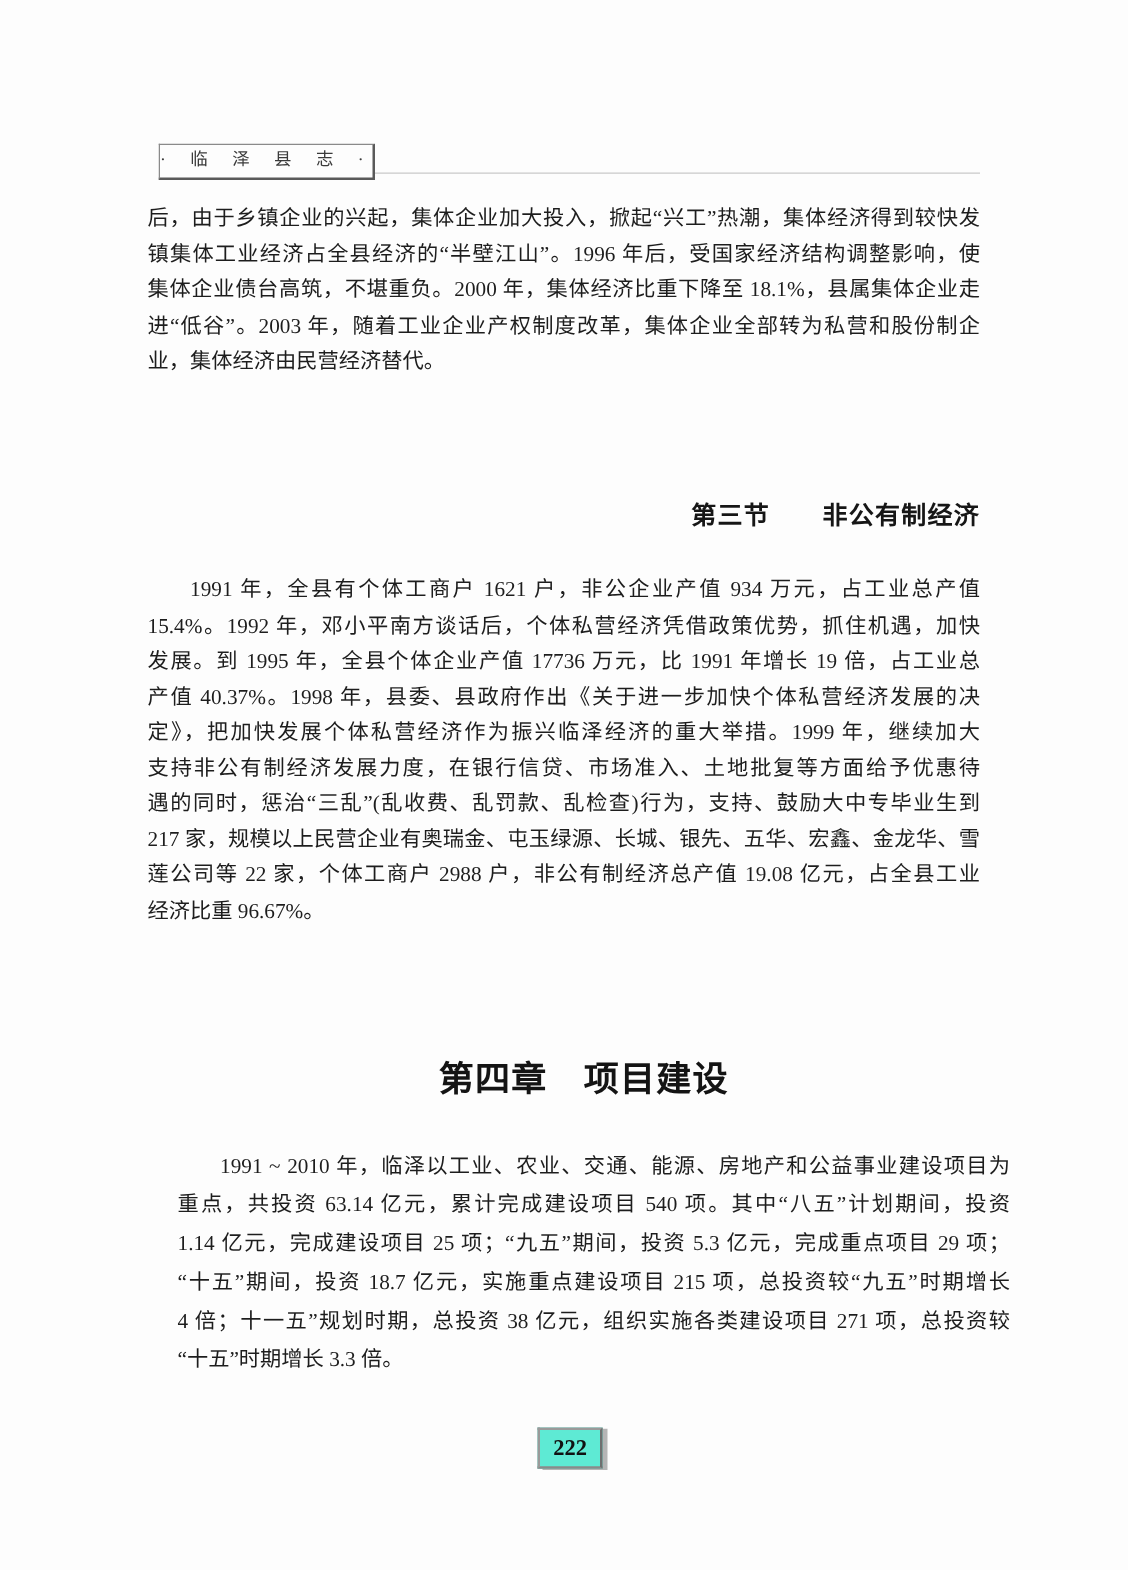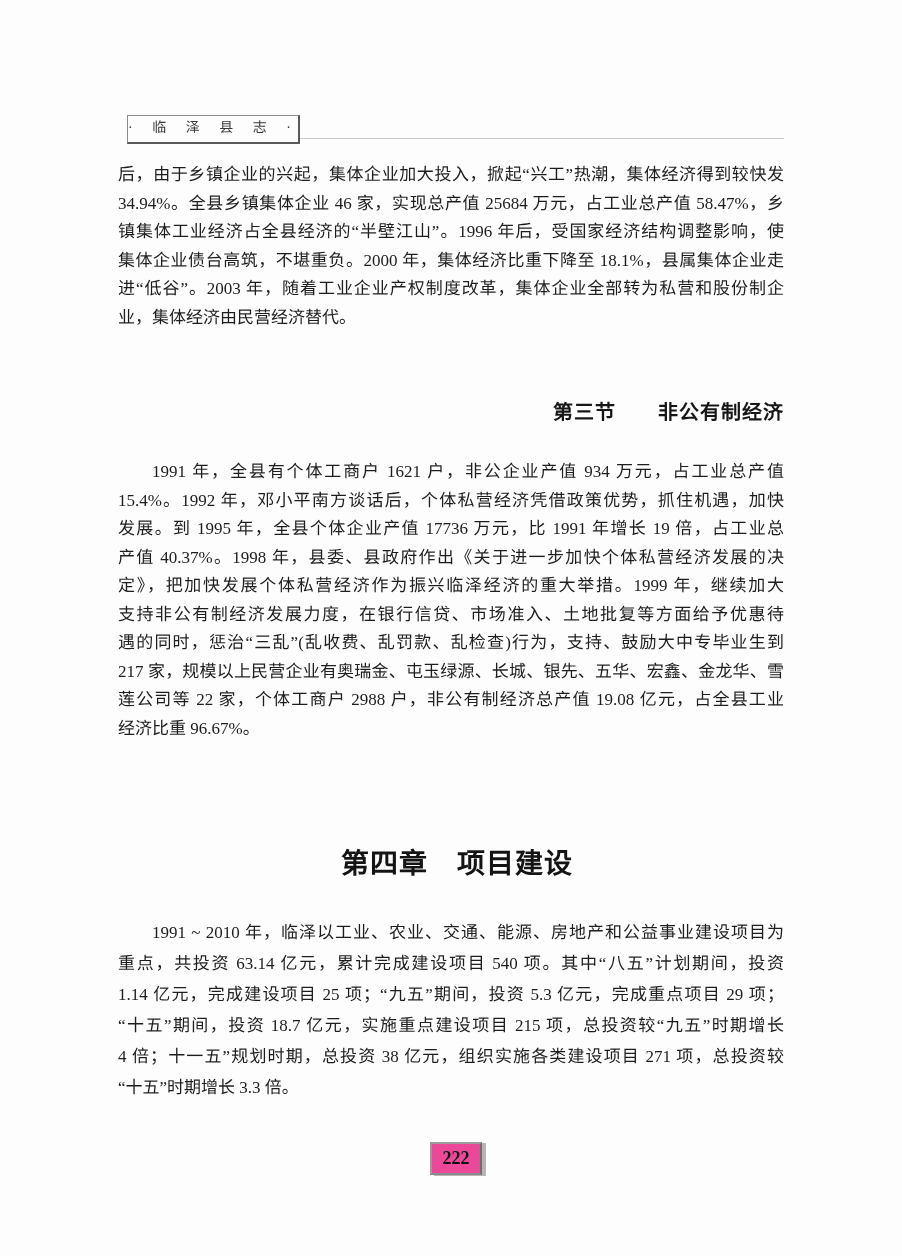--- a/index.html
+++ b/index.html
@@ -34,62 +34,61 @@
     width:666px; height:28.5px;
     font-size:17px; line-height:28.5px;
     text-align:justify; text-align-last:justify;
     text-justify:distribute;
     overflow:hidden; color:#1d1d1d;
   }
   .line.last { text-align-last:left; }
   .line.indent { text-indent:2em; }
   .p1 { top:161px; }
   .p2 { top:458px; }
-  .p3 { top:917px; }
+  .p3 { top:917px;margin-left:24px; }
   .p3 .line { height:31px; line-height:31px; }
   
   .section-heading {
     position:absolute; left:118px; top:396px; width:666px;
     text-align:right;
     font-family:"Liberation Sans","DejaVu Sans",sans-serif;
     font-weight:bold; font-size:20px; letter-spacing:1px;
     color:#161616;
   }
   .chapter-heading {
-    position:absolute; left:124px; top:841px; width:666px;
+    position:absolute; left:134px; top:841px; width:666px;
     text-align:center;
     font-family:"Liberation Sans","DejaVu Sans",sans-serif;
     font-weight:bold; font-size:28px; letter-spacing:1px;
     color:#141414;
   }
   
   .page-number {
     position:absolute; left:430px; top:1142px;
     width:48px; height:29px;
-    background:#ec4899;
+    background:#5eead4;
     border:2px solid;
     border-color:#9a9a9a #6f6f6f #8a8a8a #9a9a9a;
     box-shadow:4px 1px 0 #b5b5b5;
     display:flex; align-items:center; justify-content:center;
     font-weight:bold; font-size:18px; color:#111111;
   }
 </style>
 </head>
 <body>
 
 <div class="page">
 
   <div class="header-rule"></div>
   <div class="header-box">
     <span>· 临 泽 县 志 ·</span>
   </div>
 
   <div class="para p1">
     <div class="line">后，由于乡镇企业的兴起，集体企业加大投入，掀起“兴工”热潮，集体经济得到较快发</div>
-    <div class="line">34.94%。全县乡镇集体企业 46 家，实现总产值 25684 万元，占工业总产值 58.47%，乡</div>
     <div class="line">镇集体工业经济占全县经济的“半壁江山”。1996 年后，受国家经济结构调整影响，使</div>
     <div class="line">集体企业债台高筑，不堪重负。2000 年，集体经济比重下降至 18.1%，县属集体企业走</div>
     <div class="line">进“低谷”。2003 年，随着工业企业产权制度改革，集体企业全部转为私营和股份制企</div>
     <div class="line last">业，集体经济由民营经济替代。</div>
   </div>
 
   <div class="section-heading">第三节　　非公有制经济</div>
 
   <div class="para p2">
     <div class="line indent">1991 年，全县有个体工商户 1621 户，非公企业产值 934 万元，占工业总产值</div>

